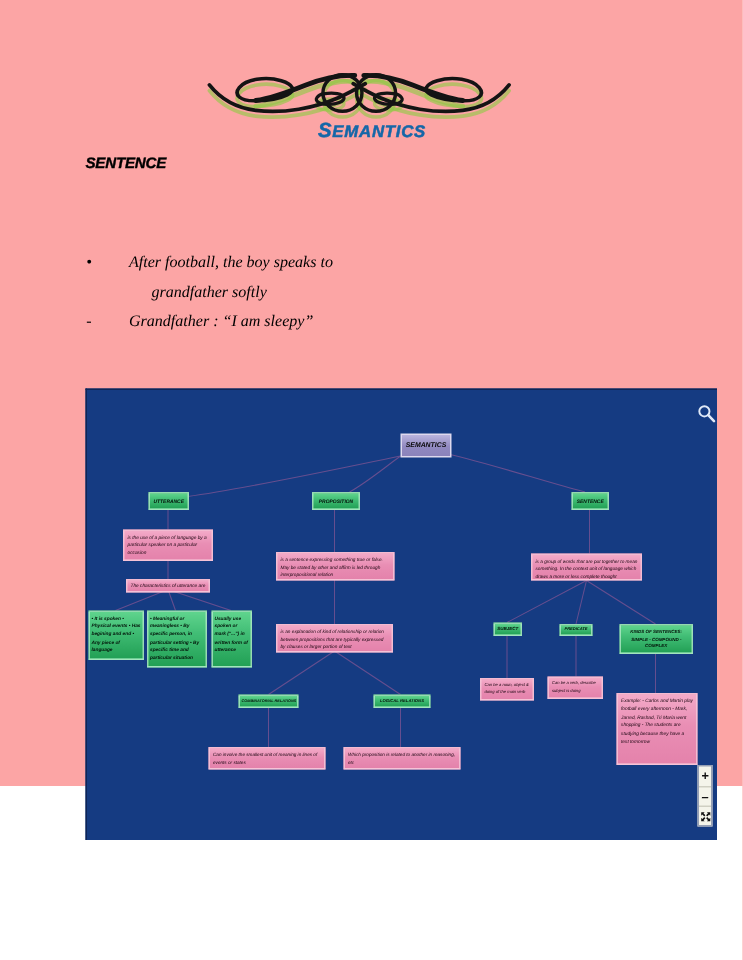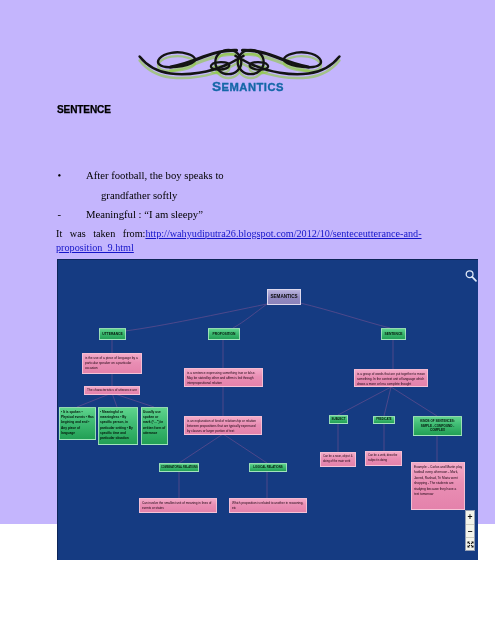--- a/index.html
+++ b/index.html
@@ -1,19 +1,19 @@
 <!DOCTYPE html>
 <html><head>
 <meta charset="utf-8">
 <title>SENTENCE</title>
 <style>
   html,body{margin:0;padding:0;}
   body{width:495px;height:640px;background:#ffffff;overflow:hidden;
        font-family:"Liberation Serif",serif;-webkit-font-smoothing:antialiased;}
-  .page{position:relative;width:495px;height:524px;background:#c4b5fd;}
+  .page{position:relative;width:495px;height:524px;background:#fca5a5;font-style:italic;}
 
   
   .ornament{position:absolute;left:130px;top:40px;width:260px;height:44px;}
   .ornament svg{display:block;}
   .logo-title{position:absolute;left:128px;top:80px;width:240px;text-align:center;
      color:#1567a8;font-family:"Liberation Sans",sans-serif;font-weight:bold;
      font-size:11.2px;letter-spacing:0.5px;line-height:13px;
      -webkit-text-stroke:0.35px #1567a8;}
   .logo-title .c{font-size:13.6px;}
   .logo-title .sc{font-size:11.2px;}
@@ -87,25 +87,22 @@
 
   <div class="h-sentence">SENTENCE</div>
 
 
   <div class="brow b-mk" style="top:169px">•</div>
   <div class="brow b-tx" style="top:169px">After football, the boy speaks to</div>
 
   <div class="brow b-tx2" style="top:189px">grandfather softly</div>
 
   <div class="brow b-mk" style="top:208px">-</div>
-  <div class="brow b-tx" style="top:208px">Meaningful : “I am sleepy”</div>
+  <div class="brow b-tx" style="top:208px">Grandfather : “I am sleepy”</div>
 
-  <div class="srcrow" style="top:227px">
-    <span class="pfx">It was taken from:</span><span class="gap"> </span><span class="lnk">http://wahyudiputra26.blogspot.com/2012/10/senteceutterance-and-</span><span class="lnk lnk2">proposition_9.html</span>
-  </div>
 
   <div class="diagram">
     <svg class="edges" width="421" height="301">
       <g stroke="#6a4f8f" stroke-width="0.7" stroke-opacity="0.95" fill="none">
         <path d="M209 44 C 160 54, 105 66, 67 71"></path>
         <path d="M209 44 C 198 52, 186 62, 175 68"></path>
         <path d="M242 43 C 272 50, 308 62, 332 68"></path>
         <line x1="54" y1="79" x2="54" y2="93"></line>
         <line x1="54" y1="113" x2="54" y2="126"></line>
         <line x1="54" y1="133" x2="19" y2="147"></line>

